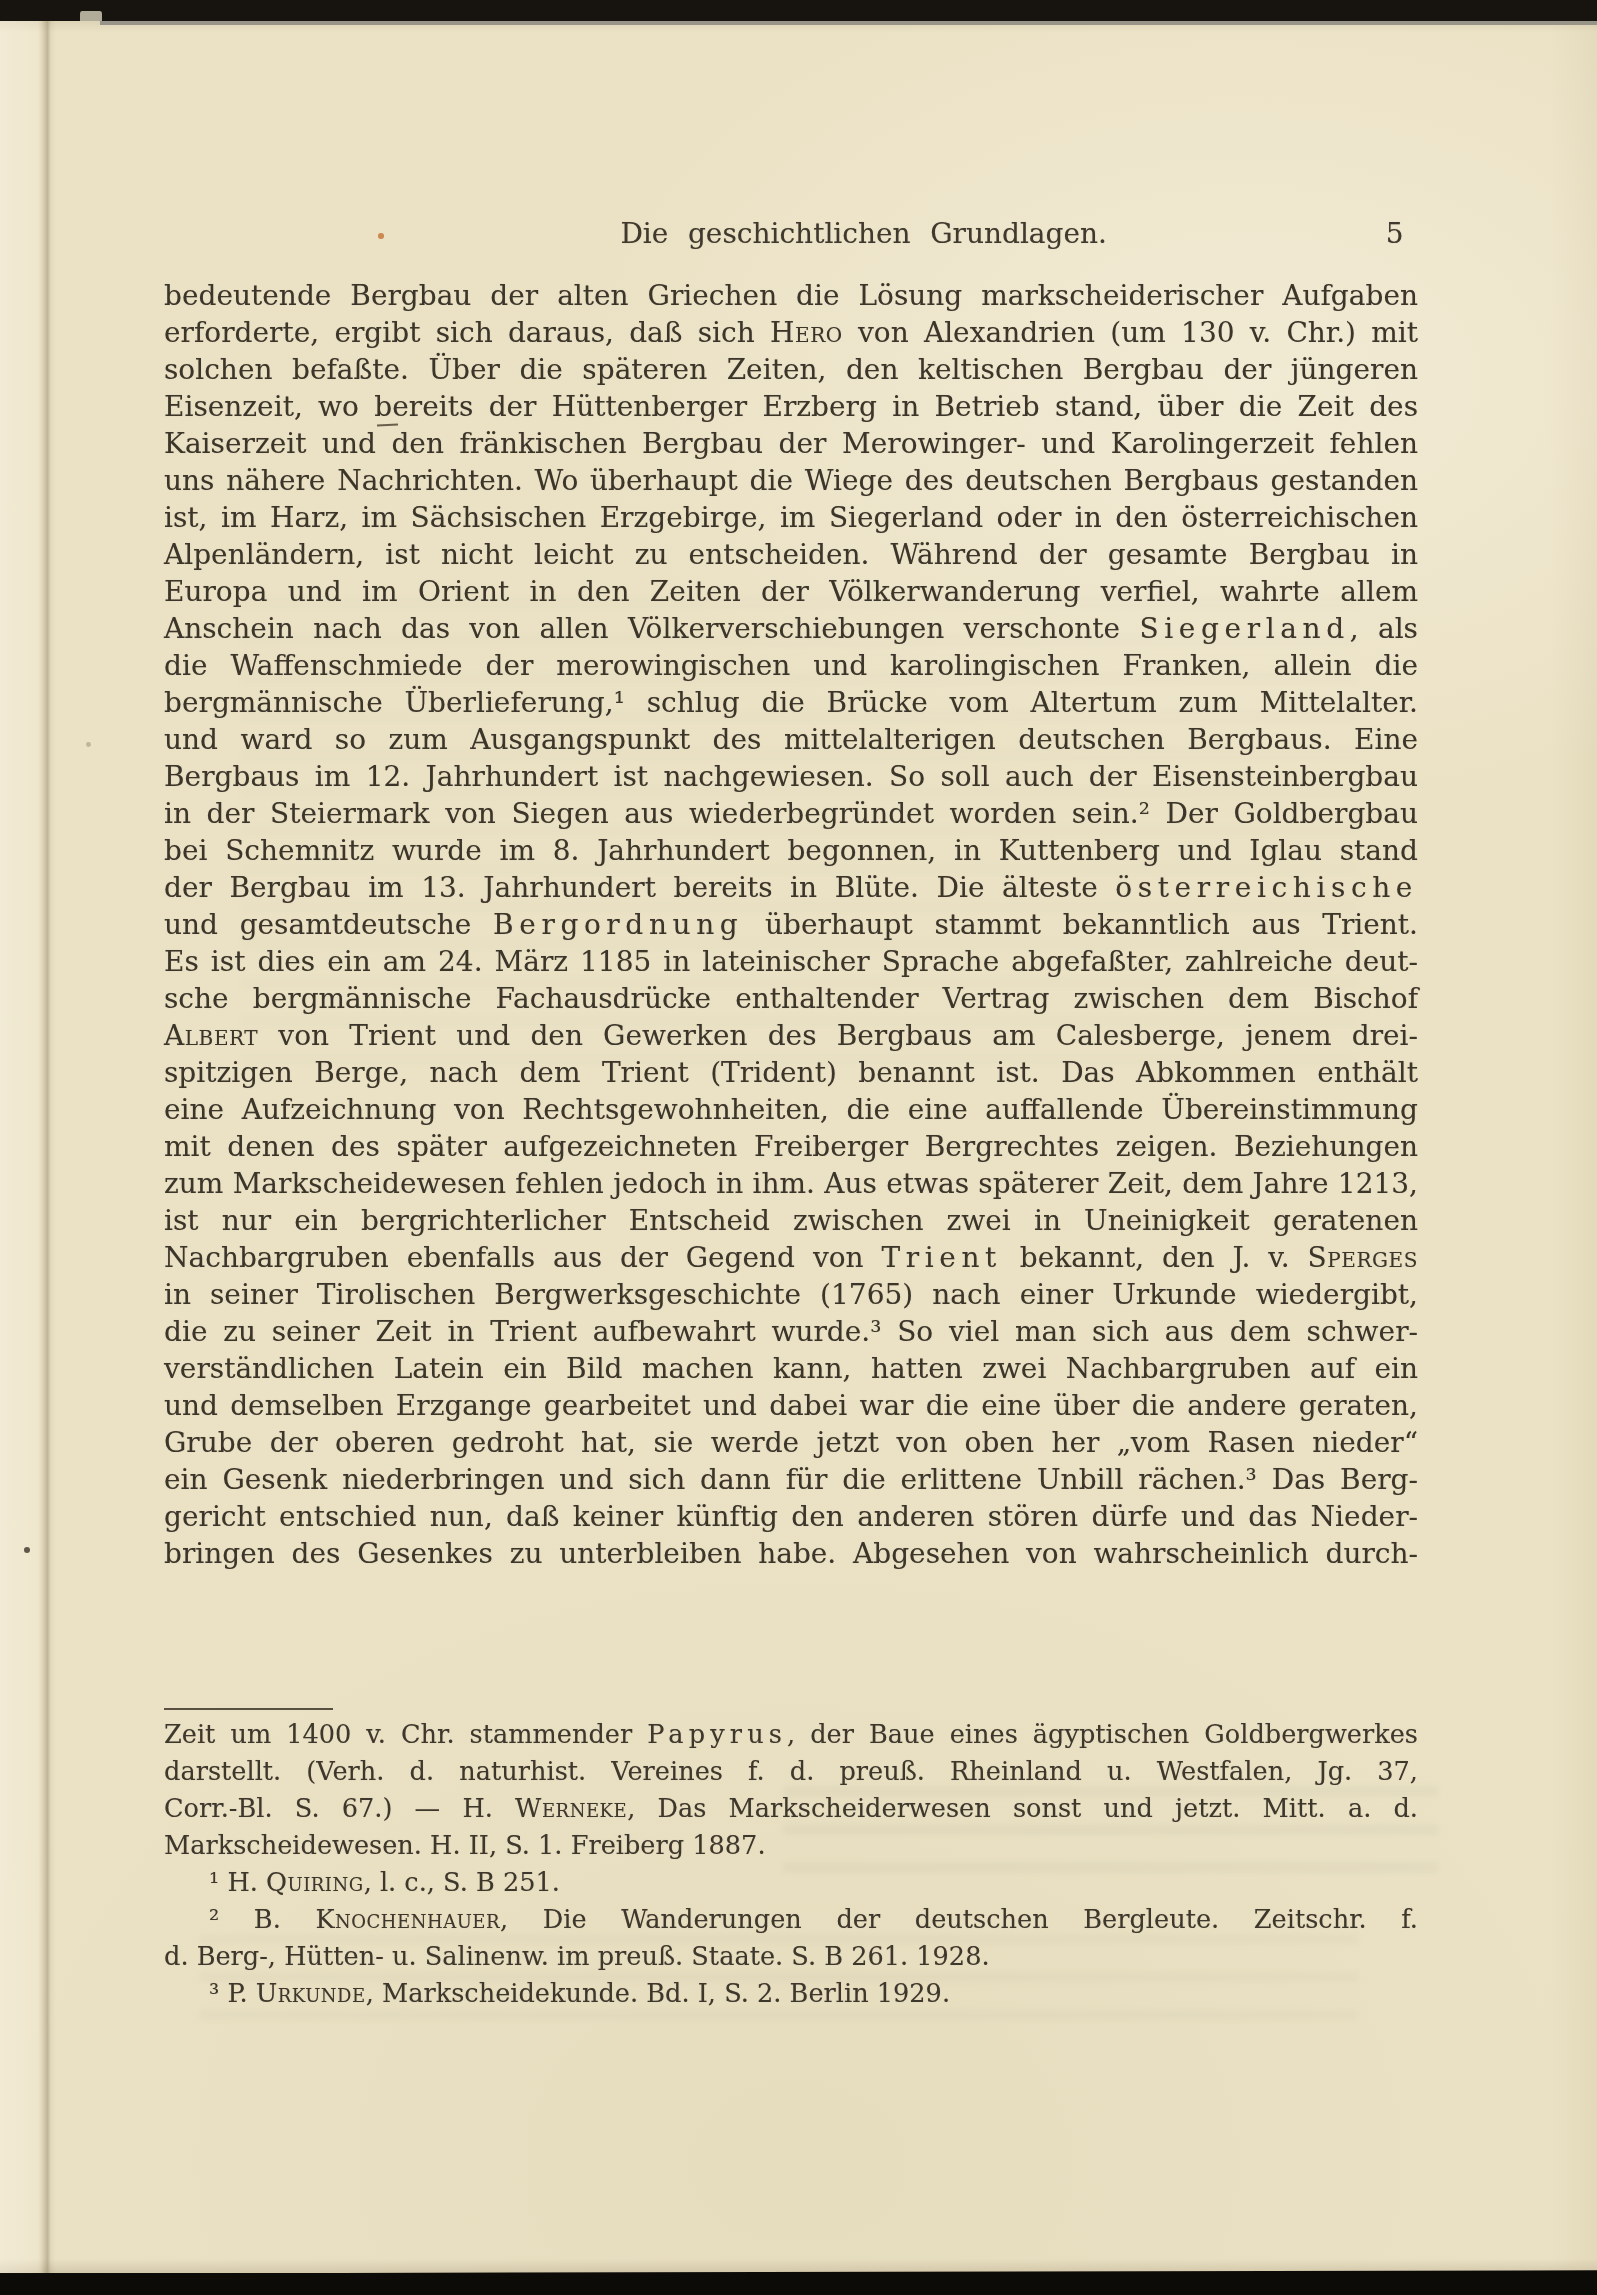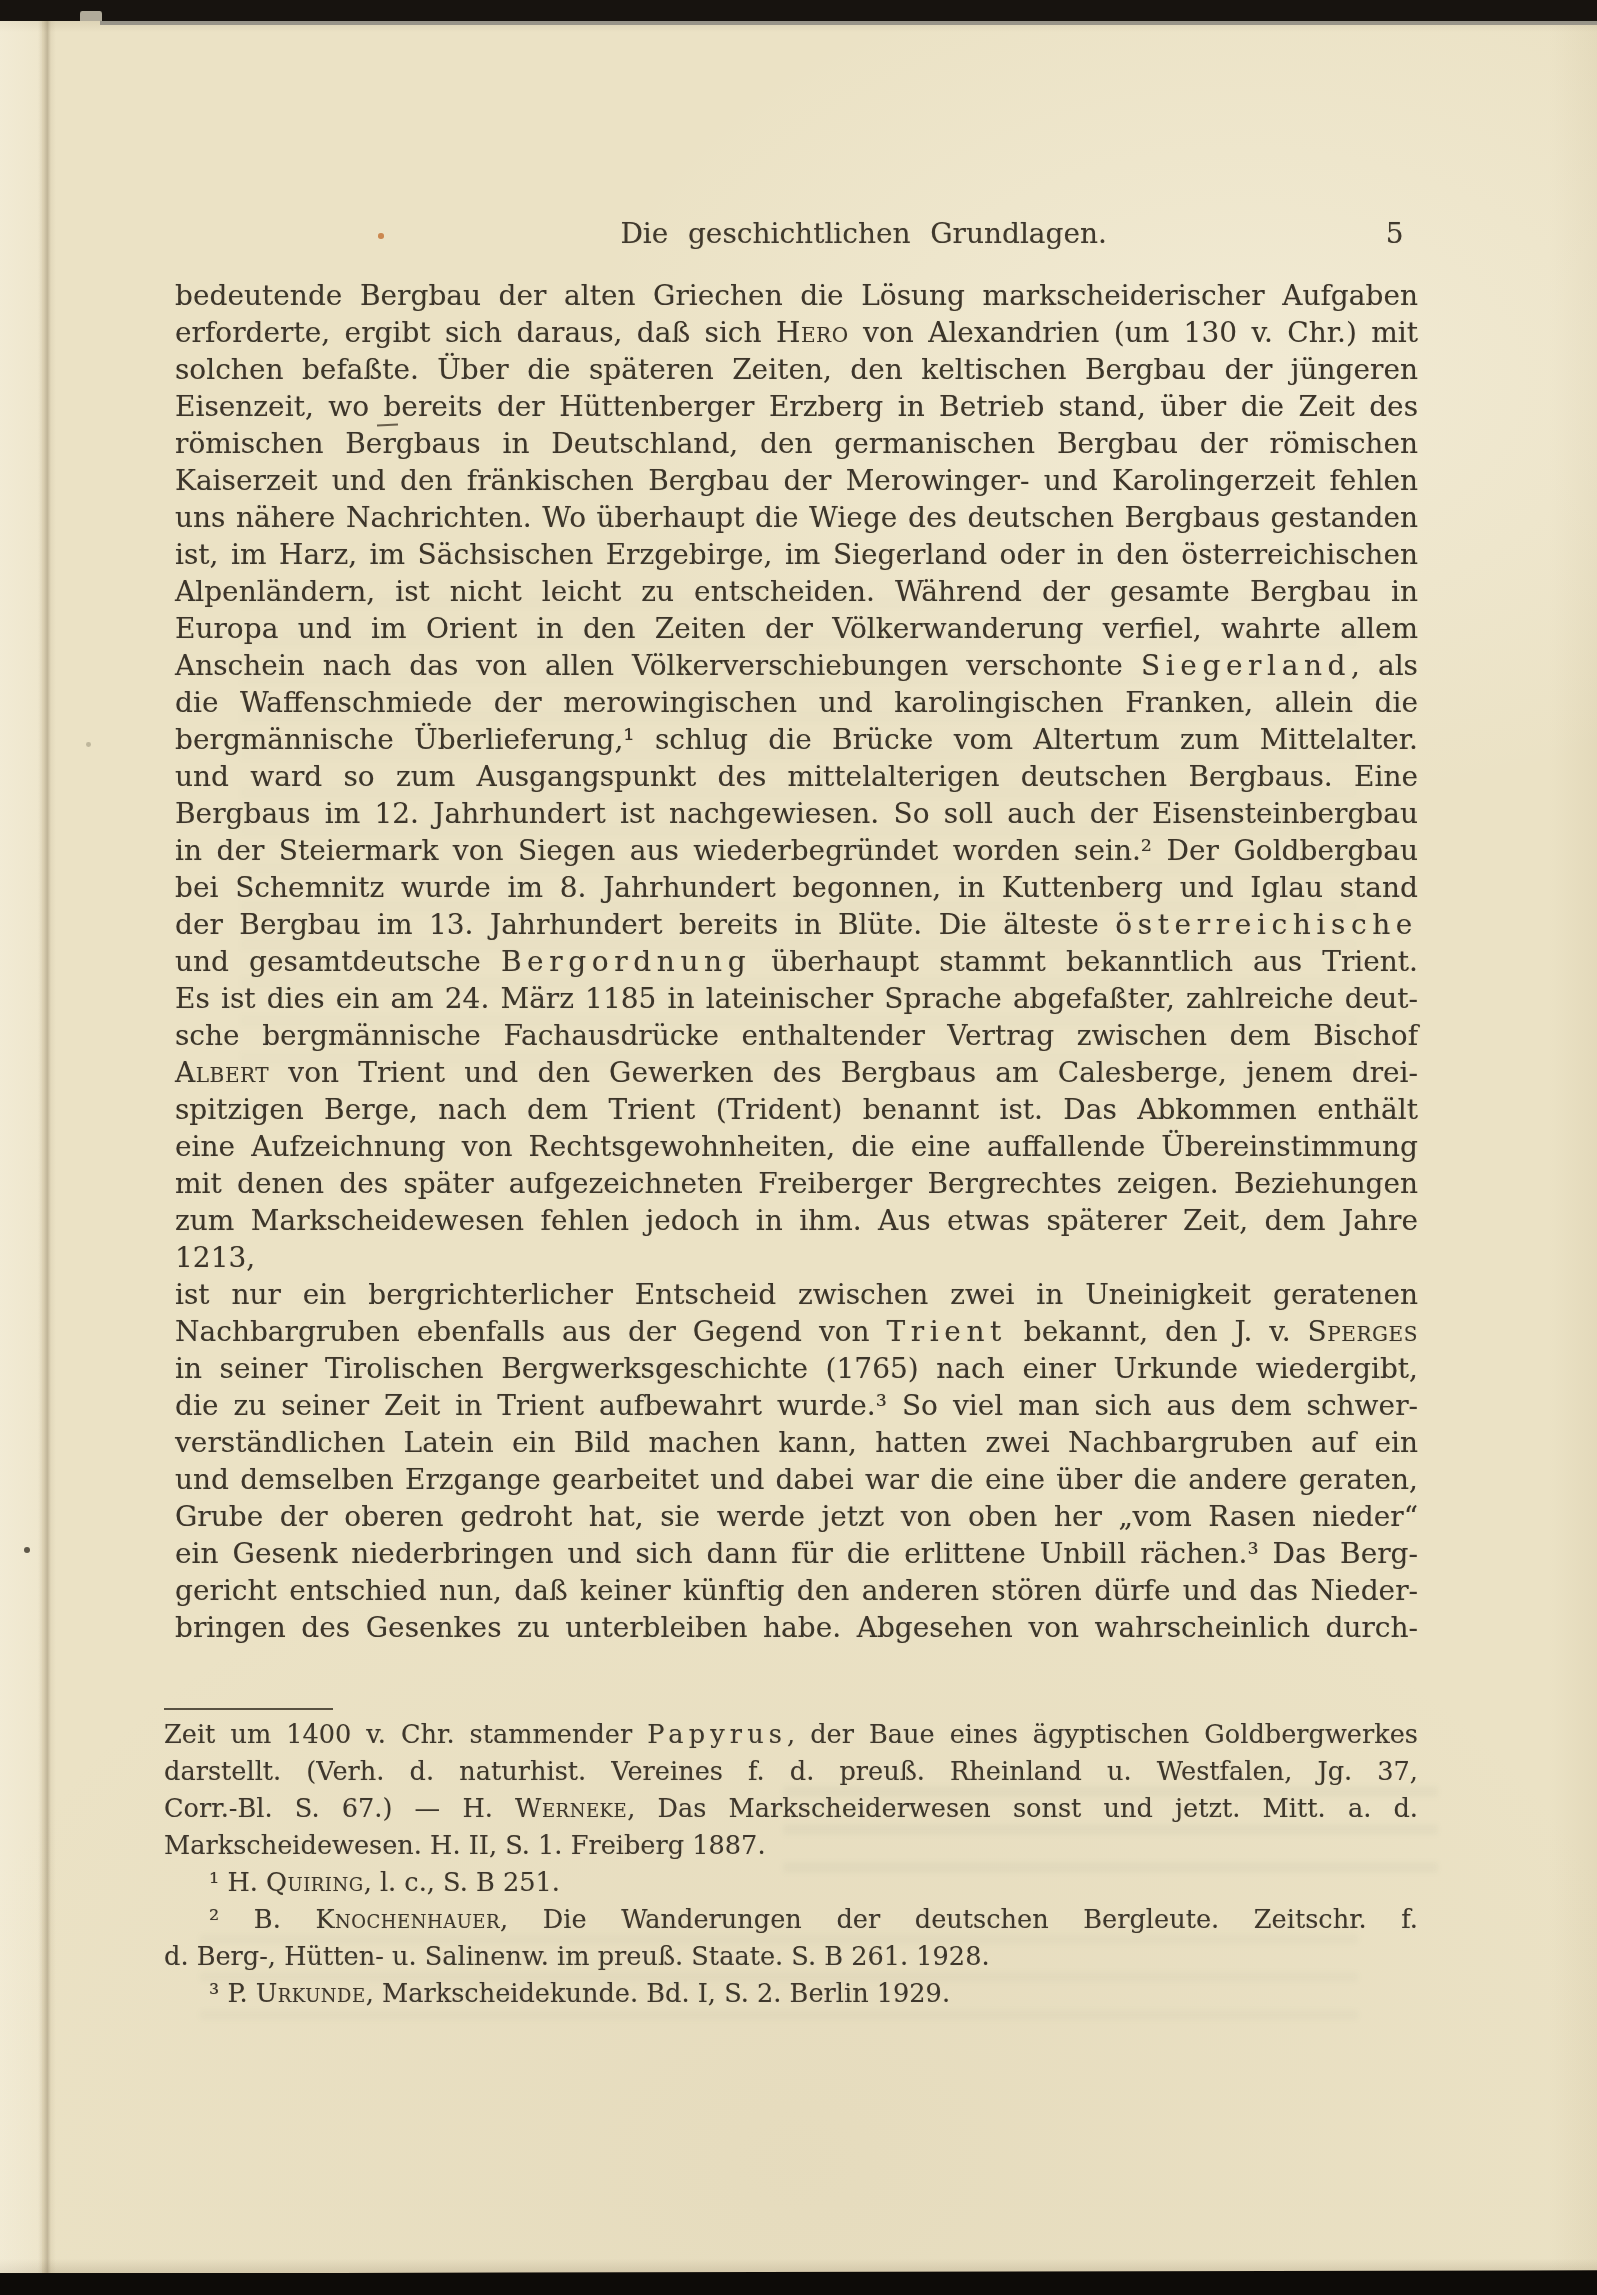--- a/index.html
+++ b/index.html
@@ -39,21 +39,21 @@
   }
   .page-number{
     position:absolute;right:14.4px;top:0;font-size:28px;line-height:35px;color:#40392d;
     text-shadow:0 0 0.8px rgba(70,60,45,.35);
   }
   .body-block{
     position:absolute;top:256px;left:164px;width:1254px;
     font-size:28px;color:#3c352a;
     text-shadow:0 0 0.8px rgba(70,60,45,.30);
   }
-  .body-block .tline{line-height:37px;margin-left:11px;}
+  .body-block .tline{line-height:37px;}
   .foot-block{
     position:absolute;top:1695px;left:164px;width:1254px;
     font-size:25.6px;color:#3e372c;
     text-shadow:0 0 0.8px rgba(70,60,45,.30);
   }
   .foot-block .tline{line-height:37px;}
   .tline{text-align:justify;text-align-last:justify;white-space:normal;}
   .tline.rag{text-align:left;text-align-last:left;}
   .tline.ind{padding-left:45px;}
   .sc{font-variant:small-caps;letter-spacing:.02em;}
@@ -85,21 +85,20 @@
   <div class="header-row">
     <div class="running-head">Die geschichtlichen Grundlagen.</div>
     <div class="page-number">5</div>
   </div>
 
   <div class="body-block ink" id="body-block">
       <div class="tline"><span>bedeutende Bergbau der alten Griechen die Lösung markscheiderischer Aufgaben</span></div>
       <div class="tline"><span>erforderte, ergibt sich daraus, daß sich </span><span class="sc">Hero</span><span> von Alexandrien (um 130 v. Chr.) mit</span></div>
       <div class="tline"><span>solchen befaßte. Über die späteren Zeiten, den keltischen Bergbau der jüngeren</span></div>
       <div class="tline"><span>Eisenzeit, wo bereits der Hüttenberger Erzberg in Betrieb stand, über die Zeit des</span></div>
-      <div class="tline"><span>römischen Bergbaus in Deutschland, den germanischen Bergbau der römischen</span></div>
       <div class="tline"><span>Kaiserzeit und den fränkischen Bergbau der Merowinger- und Karolingerzeit fehlen</span></div>
       <div class="tline"><span>uns nähere Nachrichten. Wo überhaupt die Wiege des deutschen Bergbaus gestanden</span></div>
       <div class="tline"><span>ist, im Harz, im Sächsischen Erzgebirge, im Siegerland oder in den österreichischen</span></div>
       <div class="tline"><span>Alpenländern, ist nicht leicht zu entscheiden. Während der gesamte Bergbau in</span></div>
       <div class="tline"><span>Europa und im Orient in den Zeiten der Völkerwanderung verfiel, wahrte allem</span></div>
       <div class="tline"><span>Anschein nach das von allen Völkerverschiebungen verschonte </span><span class="sp">Siegerland</span><span>, als</span></div>
       <div class="tline"><span>die Waffenschmiede der merowingischen und karolingischen Franken, allein die</span></div>
       <div class="tline"><span>bergmännische Überlieferung,¹ schlug die Brücke vom Altertum zum Mittelalter.</span></div>
       <div class="tline"><span>und ward so zum Ausgangspunkt des mittelalterigen deutschen Bergbaus. Eine</span></div>
       <div class="tline"><span>Bergbaus im 12. Jahrhundert ist nachgewiesen. So soll auch der Eisensteinbergbau</span></div>

